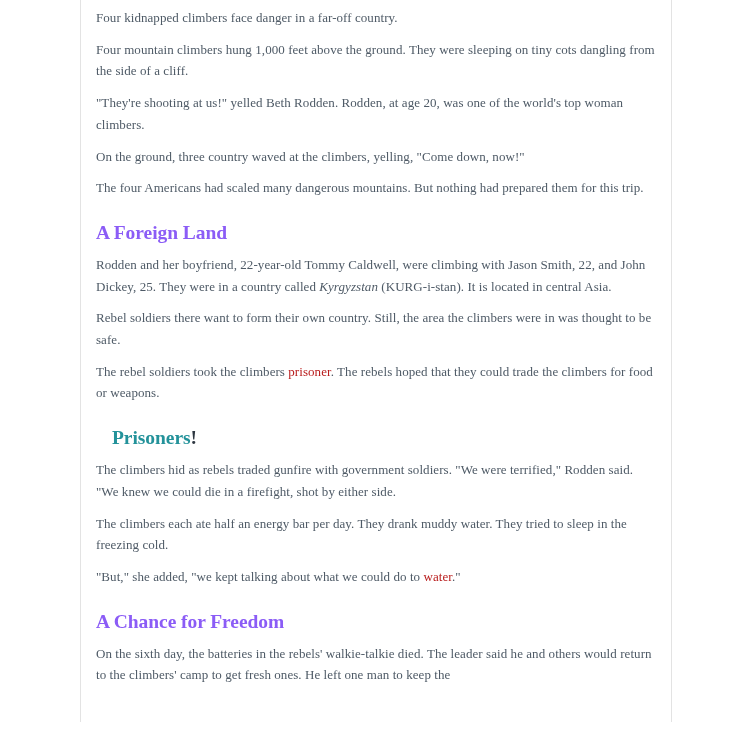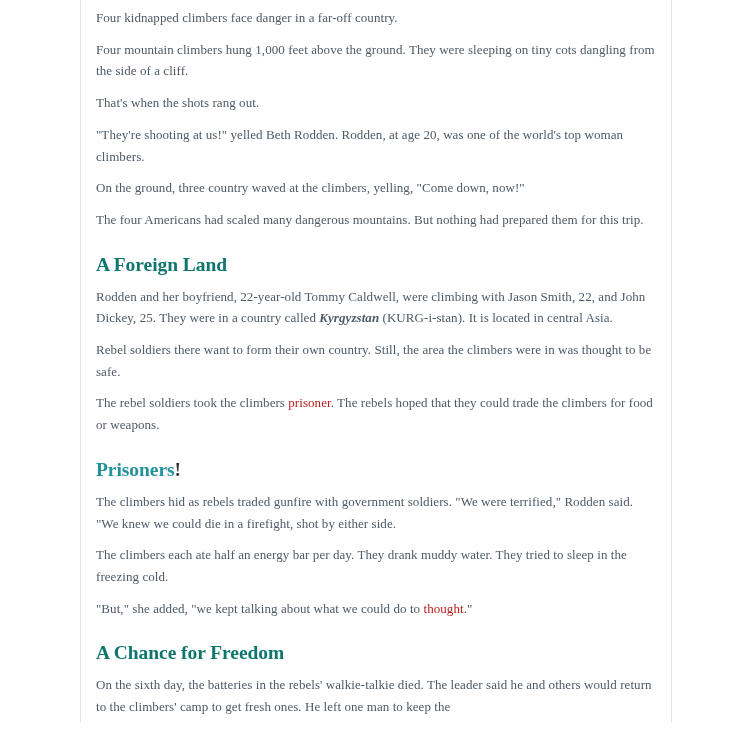--- a/index.html
+++ b/index.html
@@ -46,57 +46,56 @@
   }
   p.para:first-child {
     padding-top: 7px;
   }
   h2.section-heading {
     margin: 22px 0 9px 0;
     padding: 0;
     font-size: 19.5px;
     line-height: 24px;
     font-weight: bold;
-    color: #0f766e;
+    color: #8b5cf6;
     letter-spacing: -0.003em;
   }
   h2.section-heading.teal-heading {
     color: #23929a;
+    margin-left: 16px;
   }
   h2.section-heading .bang {
     color: #2d3640;
   }
   a.vocab-link {
     color: #b91c1c;
     text-decoration: none;
     cursor: pointer;
   }
   em.foreign-term {
     font-style: italic;
-    font-weight: bold;
   }
 </style>
 </head>
 <body>
 
 <div class="page">
   <div class="article-column">
     <div class="article-body">
         <p class="para"><span>Four kidnapped climbers face danger in a far-off country.</span></p>
         <p class="para"><span>Four mountain climbers hung 1,000 feet above the ground. They were sleeping on tiny cots dangling from the side of a cliff.</span></p>
-        <p class="para"><span>That's when the shots rang out.</span></p>
         <p class="para"><span>"They're shooting at us!" yelled Beth Rodden. Rodden, at age 20, was one of the world's top woman climbers.</span></p>
         <p class="para"><span>On the ground, three country waved at the climbers, yelling, "Come down, now!"</span></p>
         <p class="para"><span>The four Americans had scaled many dangerous mountains. But nothing had prepared them for this trip.</span></p>
         <h2 class="section-heading"><span>A Foreign Land</span></h2>
         <p class="para"><span>Rodden and her boyfriend, 22-year-old Tommy Caldwell, were climbing with Jason Smith, 22, and John Dickey, 25. They were in a country called </span><em class="foreign-term">Kyrgyzstan</em><span> (KURG-i-stan). It is located in central Asia.</span></p>
         <p class="para"><span>Rebel soldiers there want to form their own country. Still, the area the climbers were in was thought to be safe.</span></p>
         <p class="para"><span>The rebel soldiers took the climbers </span><a class="vocab-link" href="#">prisoner</a><span>. The rebels hoped that they could trade the climbers for food or weapons.</span></p>
         <h2 class="section-heading teal-heading"><span>Prisoners</span><span class="bang">!</span></h2>
         <p class="para"><span>The climbers hid as rebels traded gunfire with government soldiers. "We were terrified," Rodden said. "We knew we could die in a firefight, shot by either side.</span></p>
         <p class="para"><span>The climbers each ate half an energy bar per day. They drank muddy water. They tried to sleep in the freezing cold.</span></p>
-        <p class="para"><span>"But," she added, "we kept talking about what we could do to </span><a class="vocab-link" href="#">thought</a><span>."</span></p>
+        <p class="para"><span>"But," she added, "we kept talking about what we could do to </span><a class="vocab-link" href="#">water</a><span>."</span></p>
         <h2 class="section-heading"><span>A Chance for Freedom</span></h2>
         <p class="para"><span>On the sixth day, the batteries in the rebels' walkie-talkie died. The leader said he and others would return to the climbers' camp to get fresh ones. He left one man to keep the </span></p>
       </div>
 
   </div>
 </div>
 
 </body></html>

